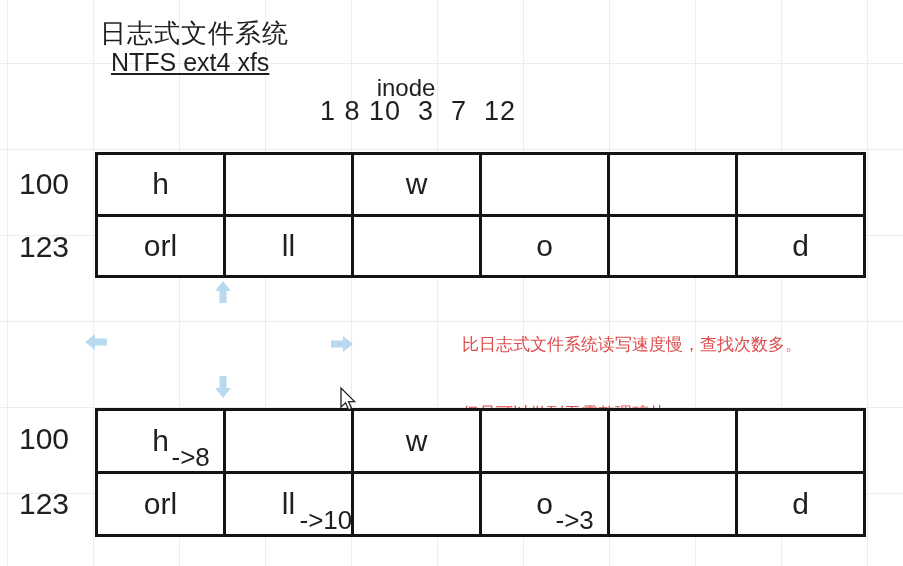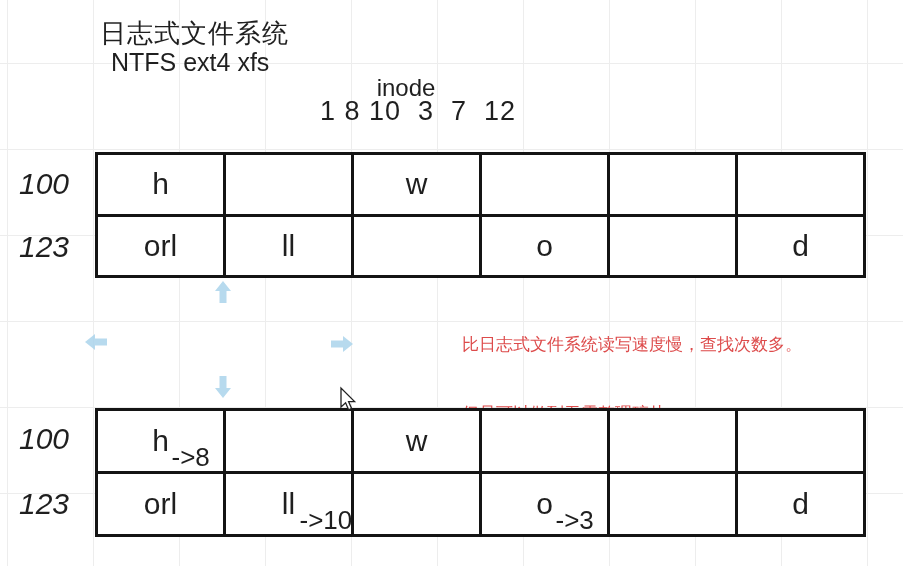--- a/index.html
+++ b/index.html
@@ -16,21 +16,21 @@
     background-size:86px 86px;
     background-position:7px 63px;
   }
   .abs{position:absolute;}
   .title-cjk{font-size:26px;letter-spacing:1px;white-space:pre;font-family:Liberation Mono, monospace;}
   .subtitle{font-size:25px;white-space:pre;}
   .inode-label{font-size:24px;text-align:center;}
   .inode-nums{font-size:27px;text-align:center;white-space:pre;letter-spacing:1px;}
   .rowlabel{
     font-size:30px;width:62px;text-align:center;
-    display:flex;align-items:center;justify-content:center;font-style:italic;
+    display:flex;align-items:center;justify-content:center;
   }
   .tbl{
     display:grid;
     grid-template-columns:repeat(6,1fr);
     grid-template-rows:1fr 1fr;
     gap:3px;
     background:#141414;
     border:3px solid #141414;
     box-sizing:border-box;
   }
@@ -54,21 +54,21 @@
     white-space:pre;
   }
   .parrow{opacity:.85;line-height:0;}
 </style>
 </head>
 <body>
 
 <div class="canvas">
 
   <div class="abs title-cjk" style="left:100px;top:16px;">日志式文件系统</div>
-  <div class="abs subtitle" style="left:111px;top:48px;">NTFS ext4 xfs</div>
+  <div class="abs subtitle" style="left:111px;top:48px;text-decoration:underline;">NTFS ext4 xfs</div>
 
   <div class="abs inode-label" style="left:306px;top:74px;width:200px;">inode</div>
   <div class="abs inode-nums" style="left:308px;top:96px;width:220px;">1 8 10  3  7  12</div>
 
   <div class="abs rowlabel" style="left:13px;top:152px;height:63px;">100</div>
   <div class="abs rowlabel" style="left:13px;top:215px;height:63px;">123</div>
 
   <div class="abs tbl" style="left:95px;top:152px;width:771px;height:126px;">
     <div class="cell">
         <span>h</span>

